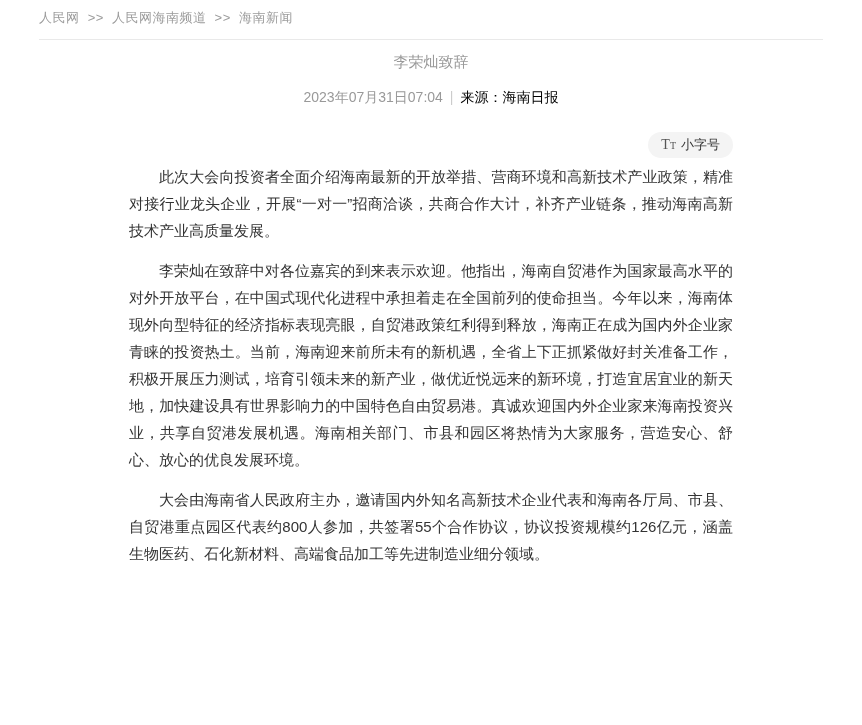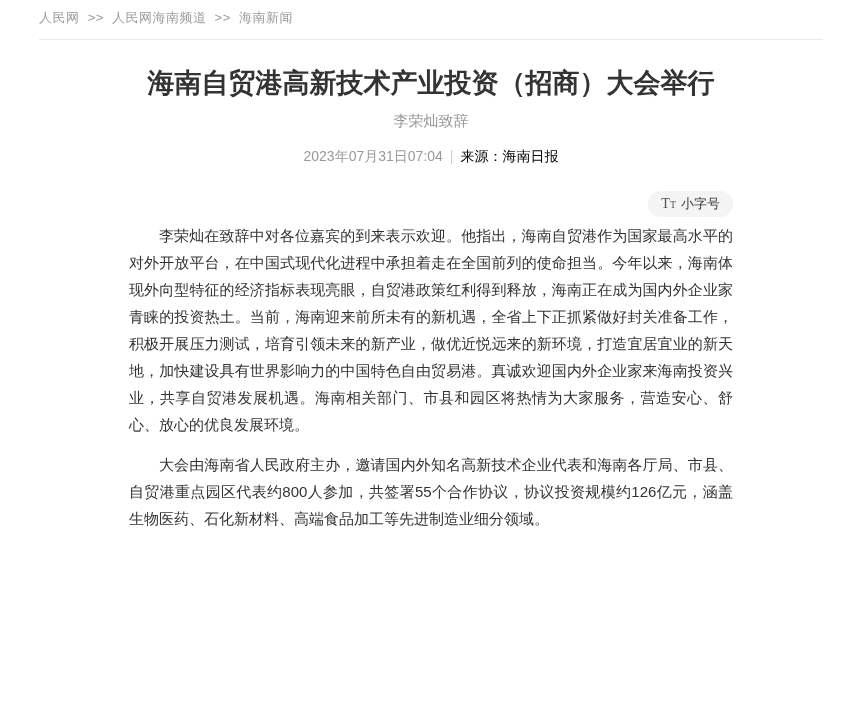--- a/index.html
+++ b/index.html
@@ -102,36 +102,36 @@
     <span class="sep">&gt;&gt;</span>
     <a>人民网海南频道</a>
     <span class="sep">&gt;&gt;</span>
     <a>海南新闻</a>
   </nav>
 
   <hr class="top-divider">
 
   <div class="article-col">
 
-    <h1 class="article-title">海南自贸港高新技术产业投资（招商）大会举行</h1>
 
     <div class="article-subtitle">李荣灿致辞</div>
 
     <div class="meta-row">
       <span>2023年07月31日07:04</span><span class="pipe">|</span><span class="source"><span>来源：</span><span>海南日报</span></span>
     </div>
 
     <div class="toolbar-row">
       <button class="font-size-btn">
         <span class="tt-icon"><span class="t-big">T</span><span class="t-small">T</span></span>
         <span>小字号</span>
       </button>
     </div>
 
     <div class="article-body">
+      <p class="indent">此次大会向投资者全面介绍海南最新的开放举措、营商环境和高新技术产业政策，精准对接行业龙头企业，开展“一对一”招商洽谈，共商合作大计，补齐产业链条，推动海南高新技术产业高质量发展。</p>
       <p class="indent">李荣灿在致辞中对各位嘉宾的到来表示欢迎。他指出，海南自贸港作为国家最高水平的对外开放平台，在中国式现代化进程中承担着走在全国前列的使命担当。今年以来，海南体现外向型特征的经济指标表现亮眼，自贸港政策红利得到释放，海南正在成为国内外企业家青睐的投资热土。当前，海南迎来前所未有的新机遇，全省上下正抓紧做好封关准备工作，积极开展压力测试，培育引领未来的新产业，做优近悦远来的新环境，打造宜居宜业的新天地，加快建设具有世界影响力的中国特色自由贸易港。真诚欢迎国内外企业家来海南投资兴业，共享自贸港发展机遇。海南相关部门、市县和园区将热情为大家服务，营造安心、舒心、放心的优良发展环境。</p>
       <p class="indent">大会由海南省人民政府主办，邀请国内外知名高新技术企业代表和海南各厅局、市县、自贸港重点园区代表约800人参加，共签署55个合作协议，协议投资规模约126亿元，涵盖生物医药、石化新材料、高端食品加工等先进制造业细分领域。</p>
 
     </div>
 
   </div>
 
 </div>
 
 </body></html>

